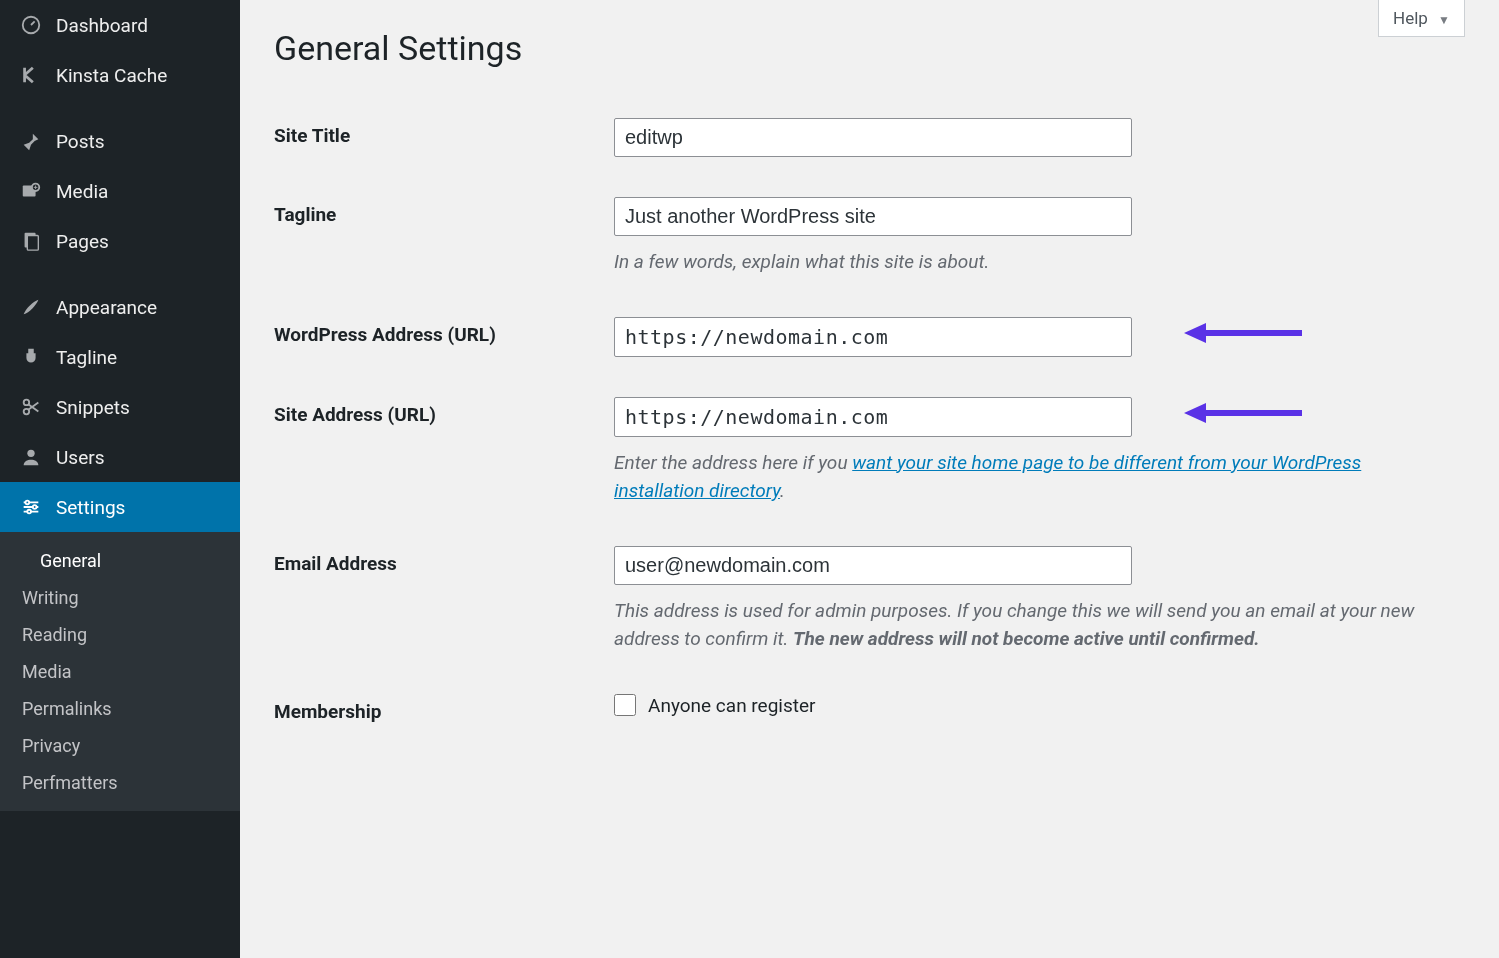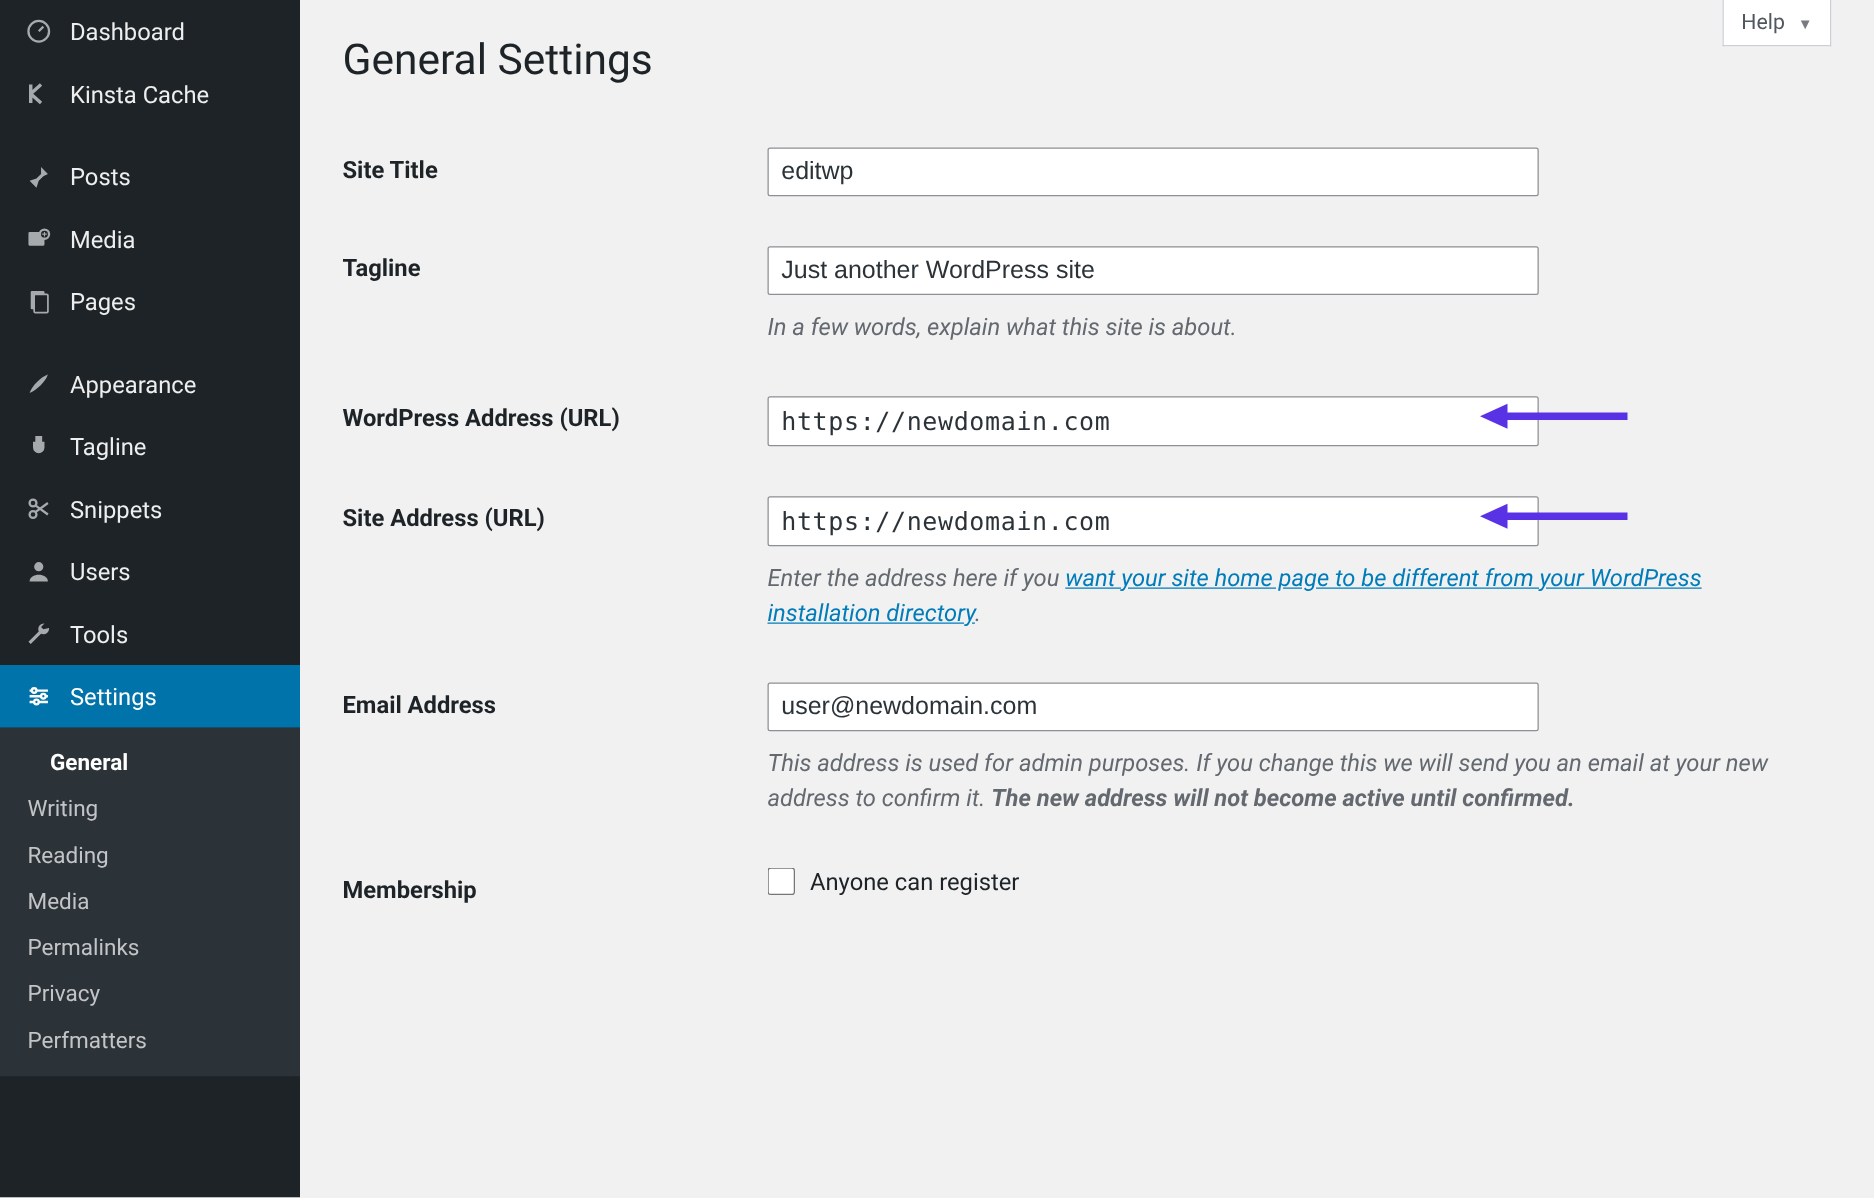--- a/index.html
+++ b/index.html
@@ -56,21 +56,21 @@
     margin-top: -14px;
     border: 14px solid transparent;
     border-right-color: #f1f1f1;
   }
   .submenu { list-style: none; background: #2c3338; padding: 10px 0; }
   .submenu li {
     padding: 8px 12px 8px 22px;
     font-size: 18px;
     color: #c3c4c7;
   }
-  .submenu li.active { color: #fff; font-weight: 700; padding-left: 40px; }
+  .submenu li.active { color: #fff; font-weight: 400; padding-left: 40px; }
 
   
   .content {
     flex: 1;
     padding: 28px 34px;
     position: relative;
     overflow: auto;
   }
   h1.title {
     font-size: 34px;
@@ -98,21 +98,21 @@
     font-weight: 700;
     font-size: 19px;
     width: 340px;
     padding: 26px 10px 26px 0;
   }
   .form-table td {
     padding: 20px 0;
     font-size: 19px;
   }
   input.regular-text {
-    width: 617px;
+    width: 518px;
     padding: 7px 10px;
     font-size: 20px;
     border: 1px solid #8c8f94;
     background: #fff;
     color: #2c3338;
     border-radius: 2px;
   }
   input.code { font-family: Menlo, Consolas, monospace; letter-spacing: 0.5px; }
   .description {
     color: #646970;
@@ -226,28 +226,20 @@
       <span>Snippets</span>
     </li>
     <li>
       <span class="icon">
         <svg viewBox="0 0 24 24" width="22" height="22" fill="currentColor">
             <circle cx="12" cy="8" r="4"></circle>
             <path d="M4 21c0-4 4-6 8-6s8 2 8 6z"></path>
           </svg>
       </span>
       <span>Users</span>
-    </li>
-    <li>
-      <span class="icon">
-        <svg viewBox="0 0 24 24" width="22" height="22" fill="currentColor">
-            <path d="M21 7a5 5 0 01-7 5L5 21l-2-2 9-9a5 5 0 015-7l-3 3 2 2z"></path>
-          </svg>
-      </span>
-      <span>Tools</span>
     </li>
     <li class="current">
       <span class="icon">
         <svg viewBox="0 0 24 24" width="22" height="22" fill="currentColor">
             <path d="M4 7h16M4 12h16M4 17h16" stroke="currentColor" stroke-width="2"></path>
             <circle cx="8" cy="7" r="2" fill="#0073aa" stroke="currentColor" stroke-width="2"></circle>
             <circle cx="16" cy="12" r="2" fill="#0073aa" stroke="currentColor" stroke-width="2"></circle>
             <circle cx="10" cy="17" r="2" fill="#0073aa" stroke="currentColor" stroke-width="2"></circle>
           </svg>
       </span>

